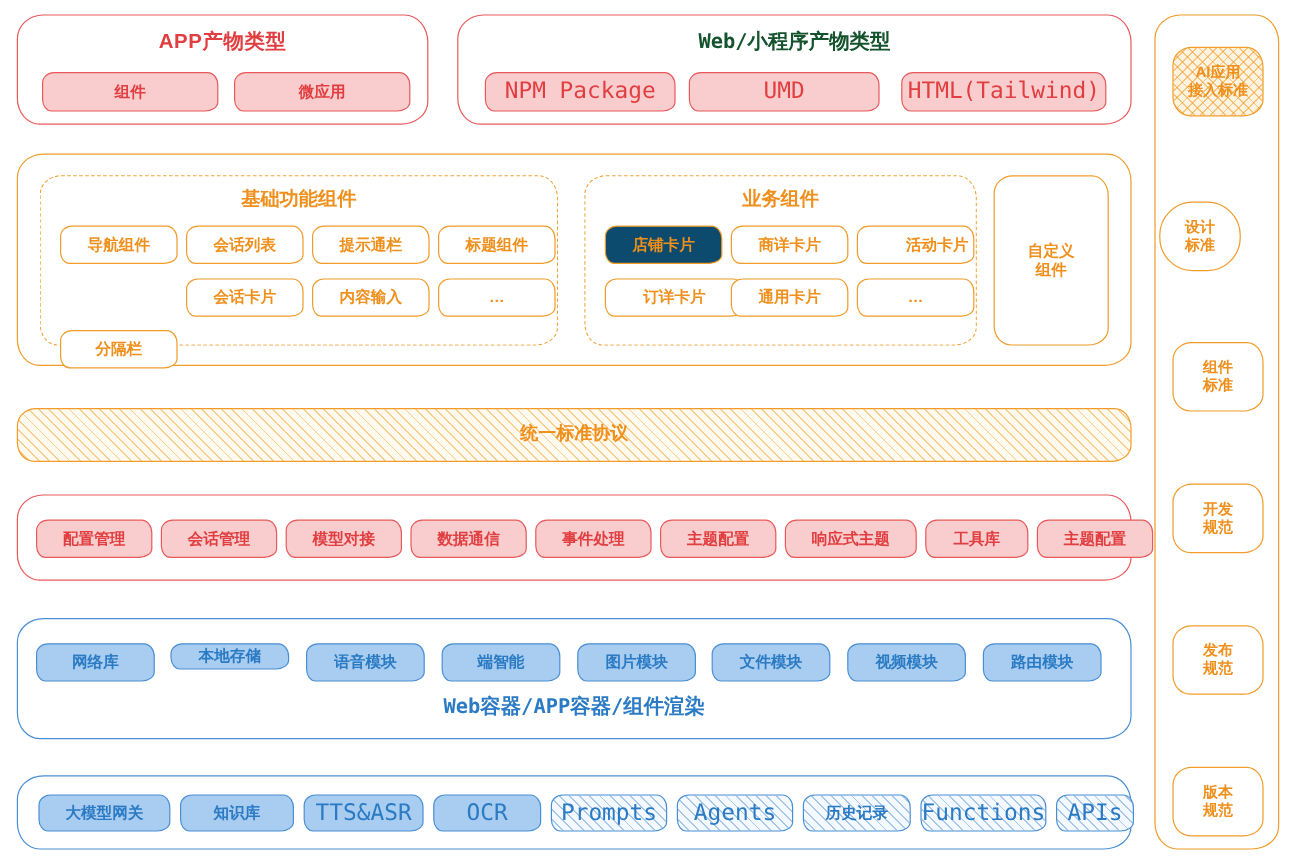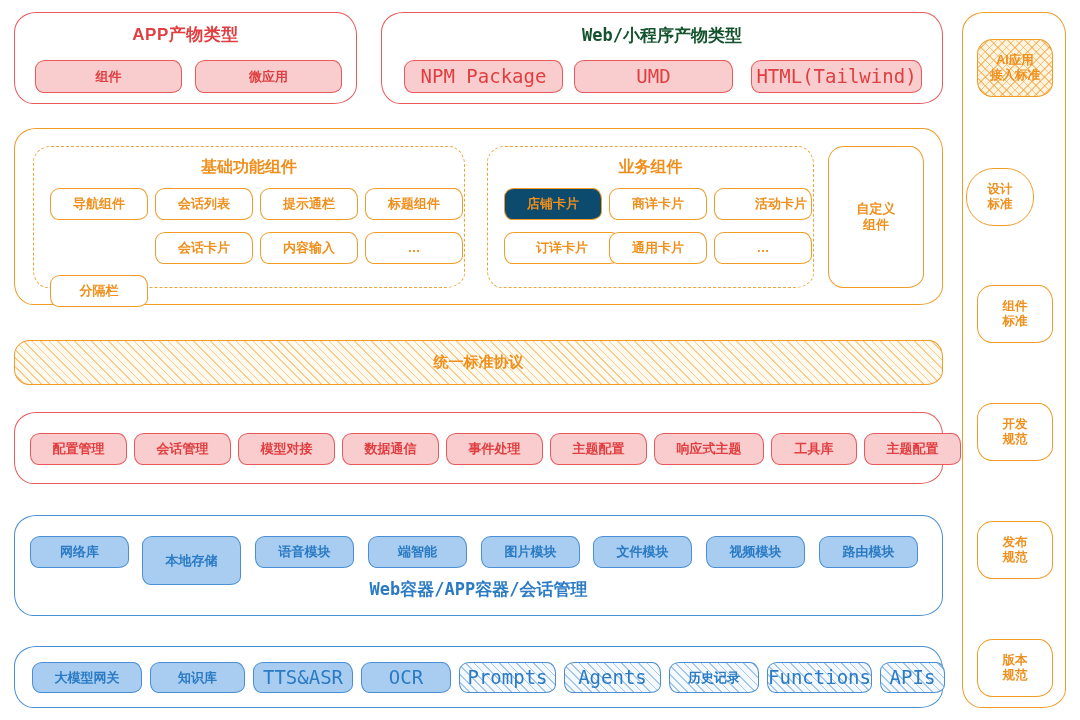--- a/index.html
+++ b/index.html
@@ -133,29 +133,29 @@
     <div class="hd r-chip red red-fill chip-cn" style="left:327px;top:20px;width:97px;height:32px;">数据通信</div>
     <div class="hd r-chip red red-fill chip-cn" style="left:431px;top:20px;width:97px;height:32px;">事件处理</div>
     <div class="hd r-chip red red-fill chip-cn" style="left:535px;top:20px;width:97px;height:32px;">主题配置</div>
     <div class="hd r-chip red red-fill chip-cn" style="left:639px;top:20px;width:110px;height:32px;">响应式主题</div>
     <div class="hd r-chip red red-fill chip-cn" style="left:756px;top:20px;width:86px;height:32px;">工具库</div>
     <div class="hd r-chip red red-fill chip-cn" style="left:849px;top:20px;width:97px;height:32px;">主题配置</div>
   </div>
 
   <div class="hd r-out blue" style="left:14px;top:515px;width:929px;height:101px;display:block;background:#fff;">
     <div class="hd r-chip blue blue-fill chip-cn" style="left:15px;top:20px;width:99px;height:32px;">网络库</div>
-    <div class="hd r-chip blue blue-fill chip-cn" style="left:127px;top:20px;width:99px;height:49px;">本地存储</div>
+    <div class="hd r-chip blue blue-fill chip-cn" style="left:127px;top:20px;width:99px;height:22px;">本地存储</div>
     <div class="hd r-chip blue blue-fill chip-cn" style="left:240px;top:20px;width:99px;height:32px;">语音模块</div>
     <div class="hd r-chip blue blue-fill chip-cn" style="left:353px;top:20px;width:99px;height:32px;">端智能</div>
     <div class="hd r-chip blue blue-fill chip-cn" style="left:466px;top:20px;width:99px;height:32px;">图片模块</div>
     <div class="hd r-chip blue blue-fill chip-cn" style="left:578px;top:20px;width:99px;height:32px;">文件模块</div>
     <div class="hd r-chip blue blue-fill chip-cn" style="left:691px;top:20px;width:99px;height:32px;">视频模块</div>
     <div class="hd r-chip blue blue-fill chip-cn" style="left:804px;top:20px;width:99px;height:32px;">路由模块</div>
 
-    <div class="lbl mono-title" style="top:63px;left:0;color:#2a7ac4;">Web容器/APP容器/会话管理</div>
+    <div class="lbl mono-title" style="top:63px;left:0;color:#2a7ac4;">Web容器/APP容器/组件渲染</div>
   </div>
 
   <div class="hd r-out blue" style="left:14px;top:646px;width:929px;height:62px;display:block;background:#fff;">
     <div class="hd r-chip blue blue-fill chip-cn" style="left:17px;top:15px;width:110px;height:31px;">大模型网关</div>
     <div class="hd r-chip blue blue-fill chip-cn" style="left:135px;top:15px;width:95px;height:31px;">知识库</div>
     <div class="hd r-chip blue blue-fill chip-mono" style="left:238px;top:15px;width:100px;height:31px;">TTS&amp;ASR</div>
     <div class="hd r-chip blue blue-fill chip-mono" style="left:346px;top:15px;width:90px;height:31px;">OCR</div>
     <div class="hd r-chip blue hatch-blue chip-mono" style="left:444px;top:15px;width:97px;height:31px;">Prompts</div>
     <div class="hd r-chip blue hatch-blue chip-mono" style="left:549px;top:15px;width:97px;height:31px;">Agents</div>
     <div class="hd r-chip blue hatch-blue chip-cn" style="left:654px;top:15px;width:90px;height:31px;">历史记录</div>

